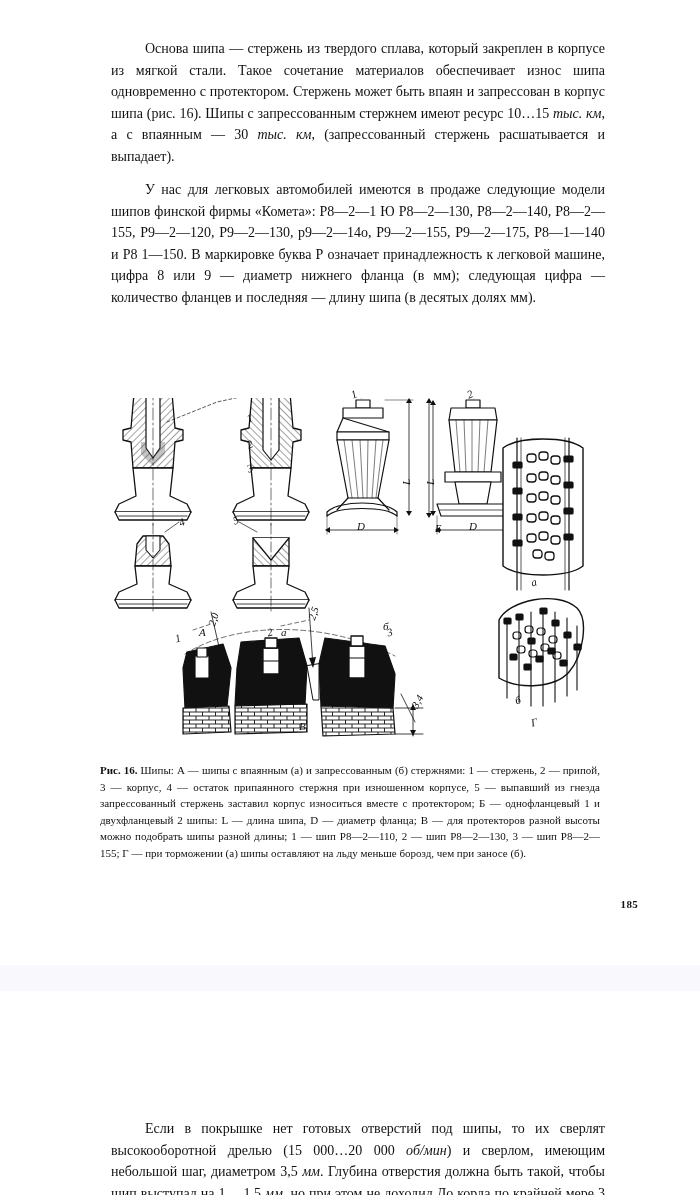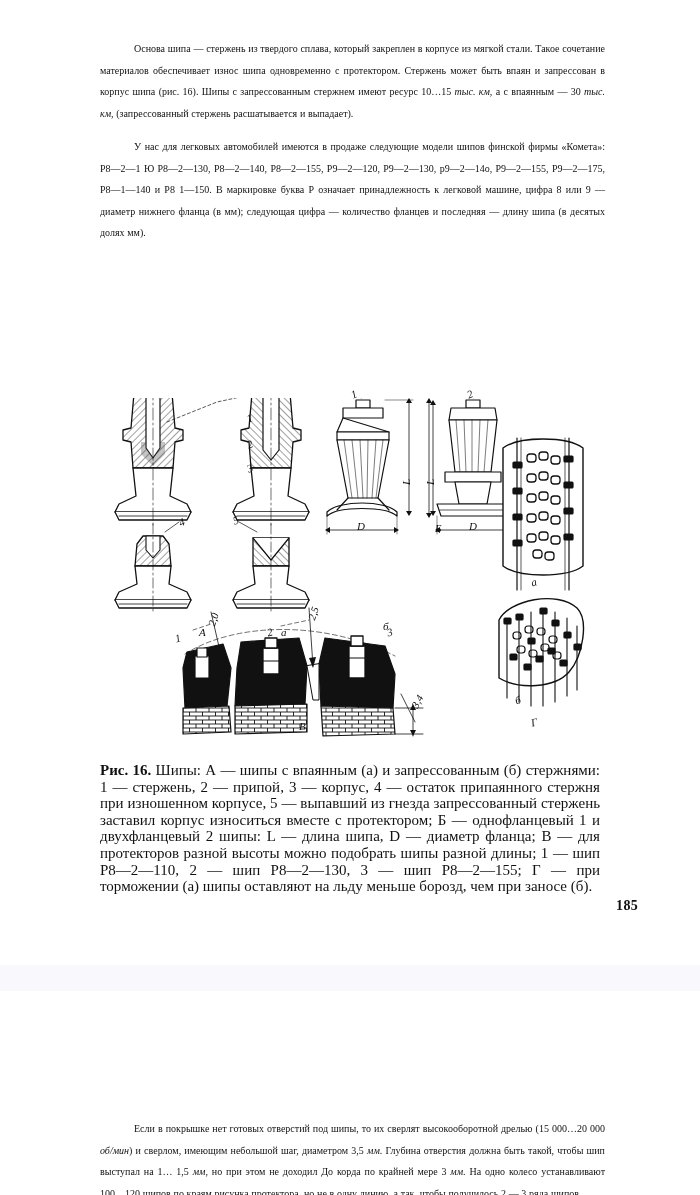--- a/index.html
+++ b/index.html
@@ -31,22 +31,22 @@
     background: #f8f8fd;
   }
   #page-186 { top: 1044px; height: 204px; }
 
   .text-col {
     position: absolute;
     left: 95px;
     width: 510px;
   }
   p.body-par {
-    margin: 0 0 12px 5px;
-    font-size: 10px;
+    margin: 0 0 12px 16px;
+    font-size: 14px;
     line-height: 21.5px;
     text-align: justify;
     text-indent: 34px;
     hyphens: none;
     word-spacing: 0.2px;
   }
   p.body-par:last-child { margin-bottom: 0; }
   i.it { font-style: italic; }
 
   
@@ -58,32 +58,32 @@
     height: 348px;
   }
   .figure svg { display: block; }
 
   
   .caption {
     position: absolute;
     left: 100px;
     top: 762px;
     width: 500px;
-    font-size: 15px;
+    font-size: 11px;
     line-height: 16.6px;
     text-align: justify;
     color: #111;
   }
   .caption b { font-weight: bold; }
 
   .page-number {
     position: absolute;
     right: 62px;
     top: 898px;
-    font-size: 14px;
+    font-size: 11px;
     font-weight: bold;
     letter-spacing: 0.3px;
   }
 
   .next-page-text {
     position: absolute;
     left: 95px;
     top: 74px;
     width: 510px;
   }

